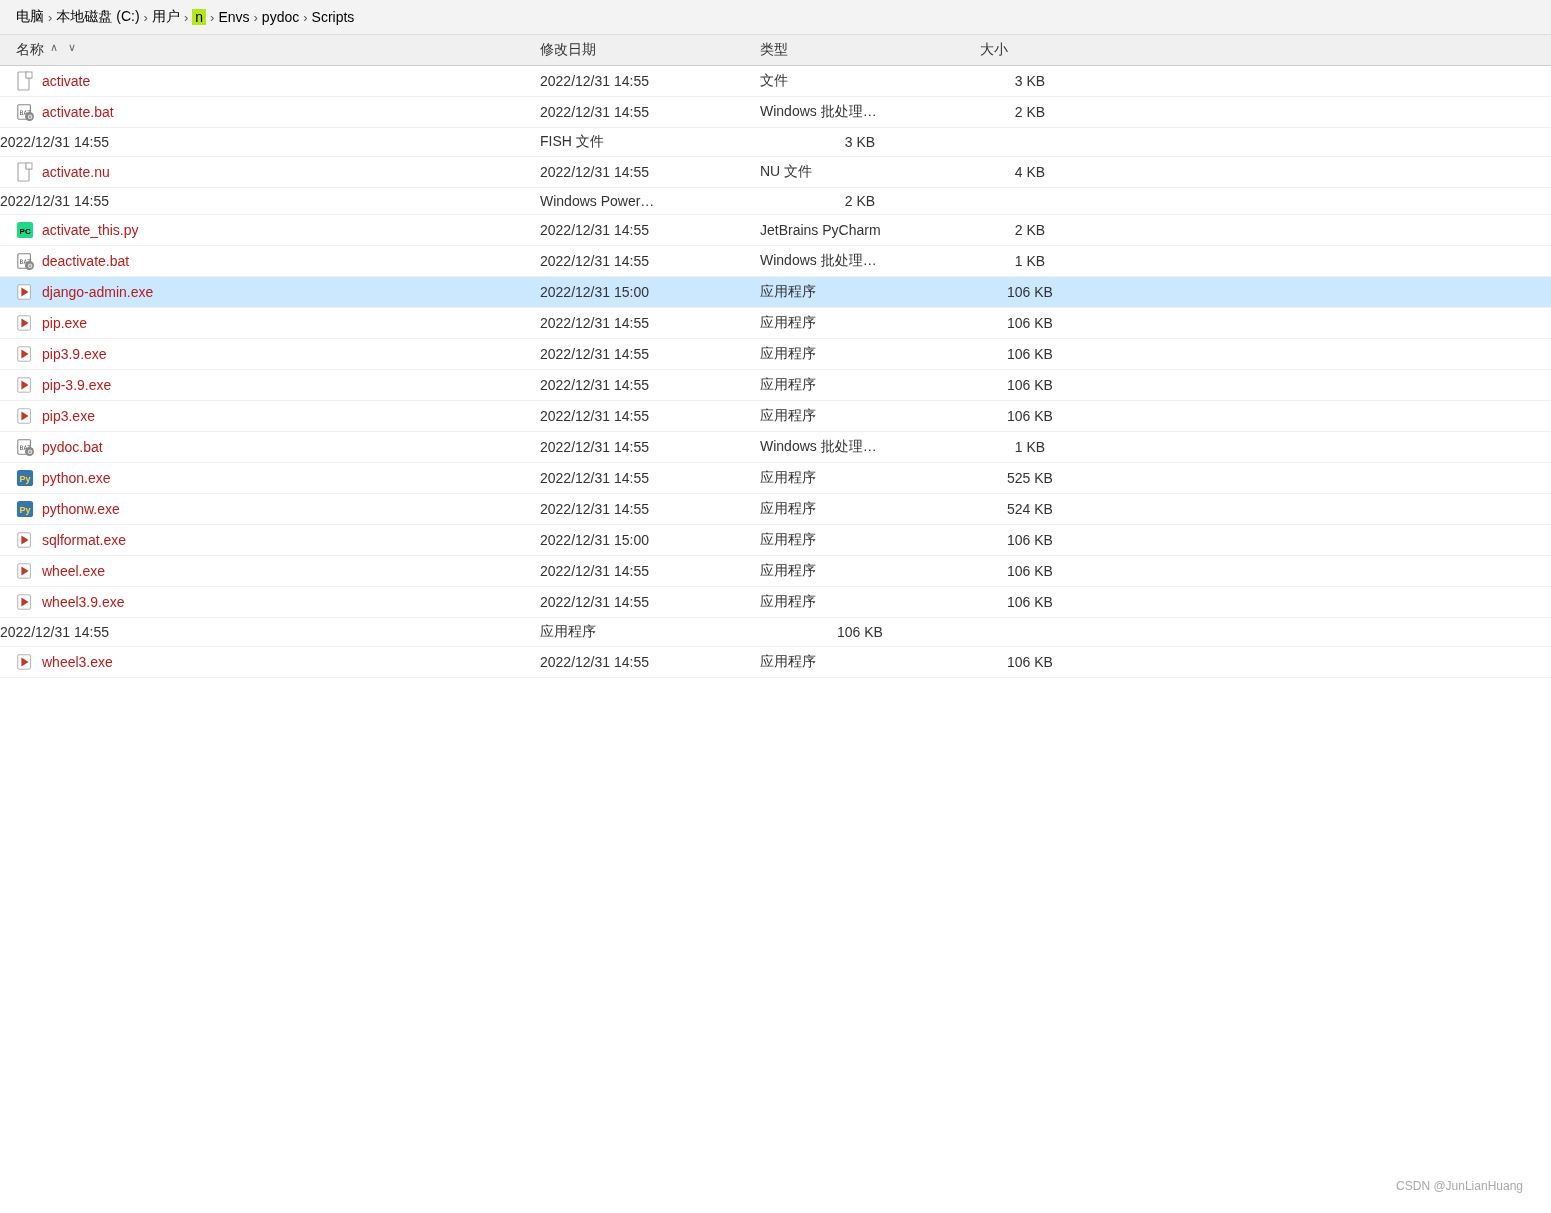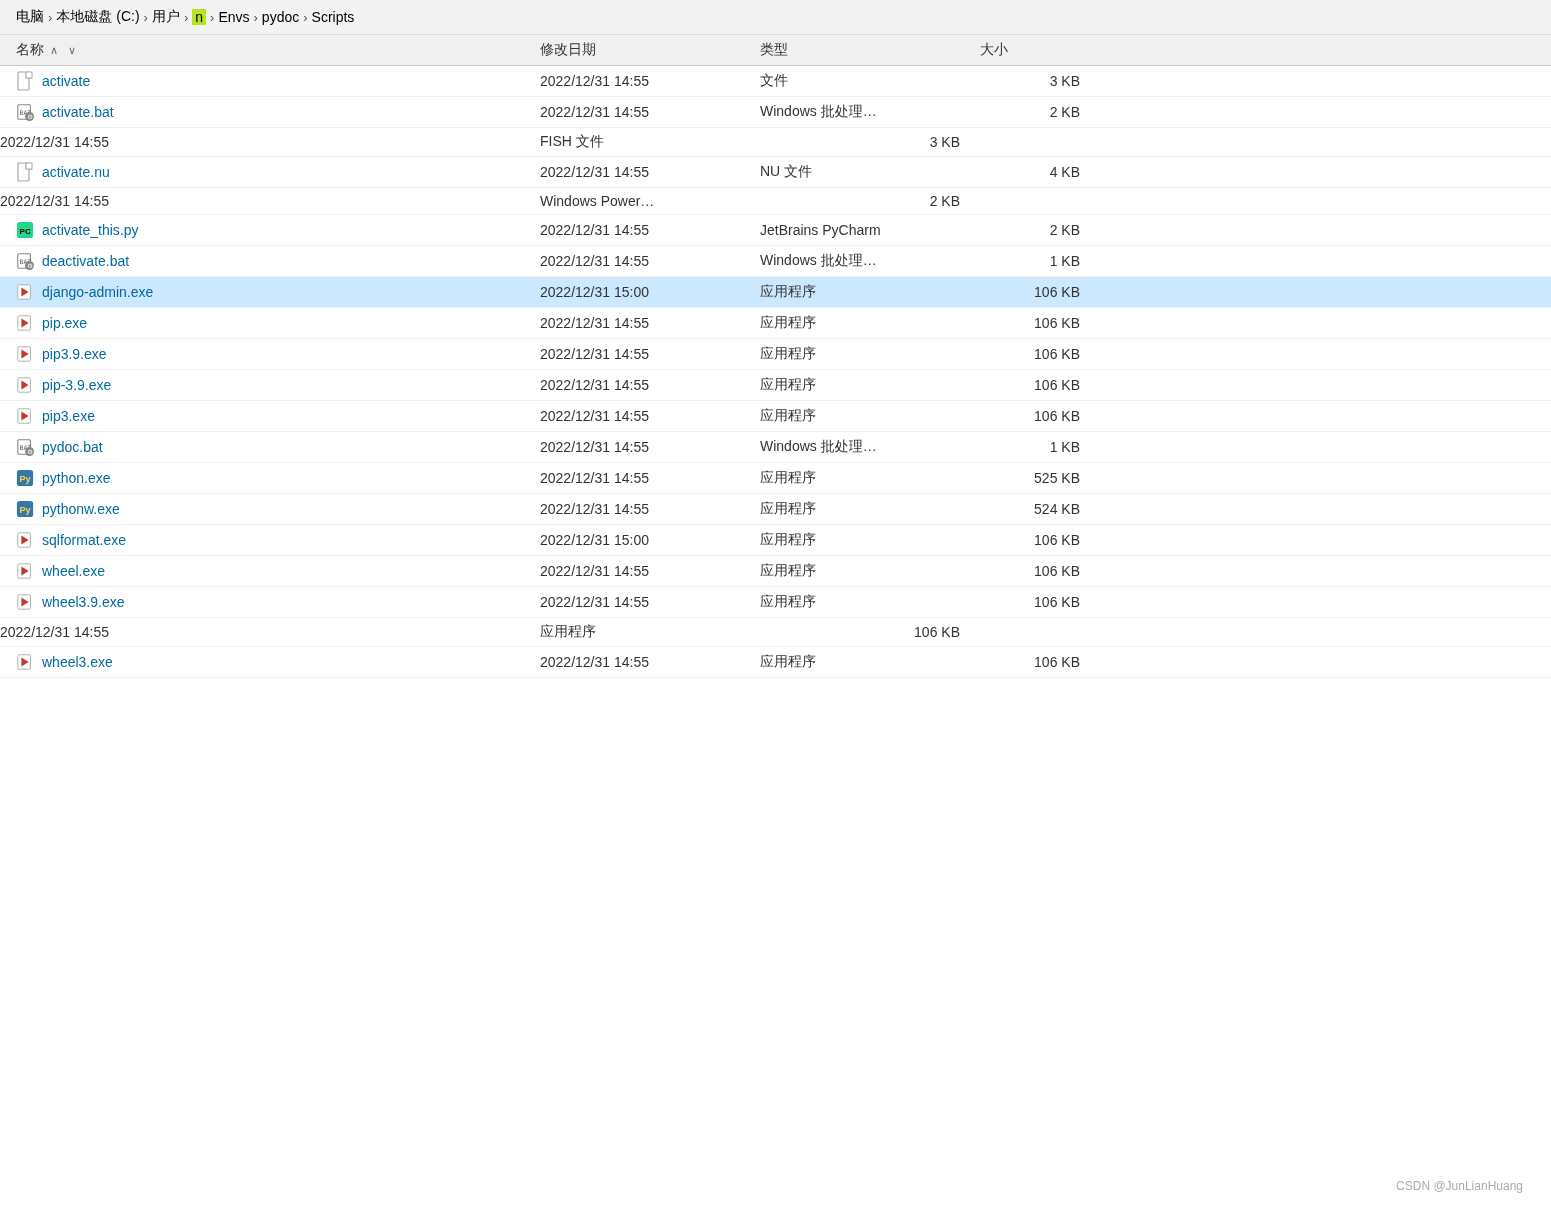--- a/index.html
+++ b/index.html
@@ -41,21 +41,20 @@
     .column-header {
       display: grid;
       grid-template-columns: 540px 220px 220px 120px;
       background: #f0f0f0;
       border-bottom: 1px solid #ccc;
       padding: 6px 0;
       user-select: none;
     }
     .col-name {
       display: flex;
-      align-items: center;
       gap: 6px;
       padding-left: 16px;
       font-weight: 500;
       color: #333;
     }
     .col-sort-arrow {
       font-size: 11px;
       color: #666;
     }
     .col-date, .col-type, .col-size {
@@ -78,31 +77,31 @@
       background: #cce8ff;
     }
 
     .file-name-cell {
       display: flex;
       align-items: center;
       gap: 8px;
       padding-left: 16px;
     }
     .file-name-text {
-      color: #0369a1;
+      color: #b91c1c;
     }
     .file-date {
       color: #333;
     }
     .file-type {
       color: #333;
     }
     .file-size {
       color: #333;
-      text-align: right;
+      text-align: center;
       padding-right: 20px;
     }
 
     
     .watermark {
       position: fixed;
       bottom: 20px;
       right: 28px;
       font-size: 12px;
       color: #aaa;

